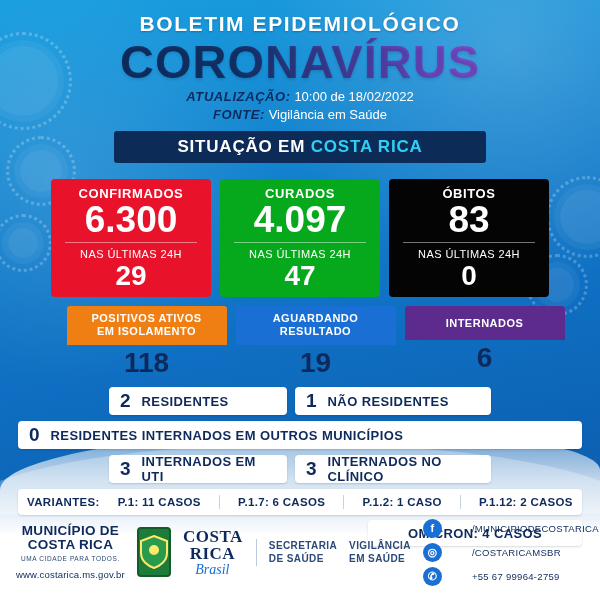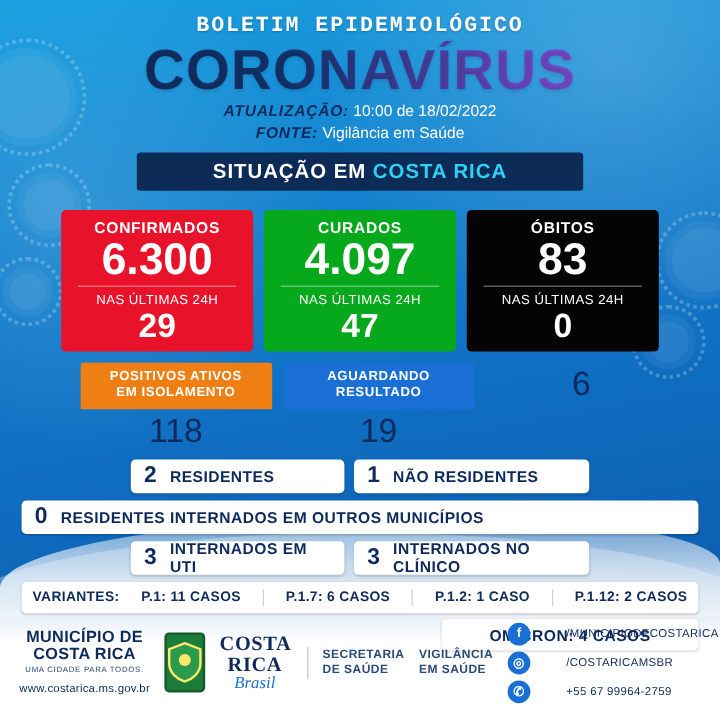--- a/index.html
+++ b/index.html
@@ -46,23 +46,22 @@
   }
   .wave2 {
     position: absolute; left: -40px; right: -40px; bottom: 86px; height: 70px;
     background: rgba(255,255,255,0.28);
     border-radius: 50% 50% 0 0 / 100% 100% 0 0;
   }
 
   
   .header { position: relative; text-align: center; padding-top: 12px; }
   .boletim {
-    color: #ffffff; font-weight: bold; font-size: 18px; letter-spacing: 1.6px;
+    color: #ffffff; font-weight: bold; font-size: 21px; letter-spacing: 1.6px;
     text-shadow: 0 1px 2px rgba(0,0,0,0.25);
-    font-family: Liberation Mono, monospace;
   }
   .corona {
     font-size: 47px; font-weight: bold; letter-spacing: 1px; line-height: 1.02;
     margin-top: 2px;
     background: linear-gradient(90deg, #0e2a5c 0%, #13356f 40%, #6f49c9 72%, #9b55d8 100%);
     -webkit-background-clip: text; background-clip: text; color: transparent;
     text-shadow: 0 2px 3px rgba(0,0,0,0.12);
   }
   .metaline { margin-top: 3px; font-size: 13px; color: #ffffff; }
   .metaline .lbl { color: #0e2a5c; font-weight: bold; letter-spacing: 0.6px; font-style: italic; }
@@ -85,21 +84,21 @@
   .card .small { font-size: 28px; font-weight: bold; line-height: 1.05; padding-bottom: 6px; }
   .card.conf { background: #e8132b; }
   .card.cur  { background: #06a81c; }
   .card.obi  { background: #040404; }
   .card .divider { height: 1px; background: rgba(255,255,255,0.45); margin: 0 14px; }
 
   
   .cards2 { position: relative; display: flex; justify-content: center; gap: 9px; margin-top: 9px; padding-left: 31px; }
   .card2 { width: 160px; text-align: center; border-radius: 3px; overflow: hidden; }
   .card2 .head { color: #fff; font-size: 11px; font-weight: bold; letter-spacing: 0.5px; padding: 6px 4px; line-height: 1.25; }
-  .card2 .num { font-size: 28px; font-weight: normal; color: #0e2a5c; padding: 2px 0 2px; }
+  .card2 .num { font-size: 28px; font-weight: bold; color: #0e2a5c; padding: 2px 0 2px; }
   .c2-orange .head { background: #f07f13; }
   .c2-blue .head { background: #1a6fd4; }
   .c2-purple .head { background: #5d2b8e; }
 
   
   .rows { position: relative; margin-top: 6px; padding: 0 18px; }
   .row { display: flex; gap: 8px; justify-content: center; margin-bottom: 6px; }
   .pill {
     background: #ffffff; border-radius: 4px; height: 28px;
     display: flex; align-items: center; color: #0e2a5c; font-weight: bold;
@@ -219,20 +218,23 @@
       <div class="num">118</div>
     </div>
     <div class="card2 c2-blue">
       <div class="head">
         <div>AGUARDANDO</div>
         <div>RESULTADO</div>
       </div>
       <div class="num">19</div>
     </div>
     <div class="card2 c2-purple">
+      <div class="head" style="padding:11px 4px 10px;">
+        <div>INTERNADOS</div>
+      </div>
       <div class="num">6</div>
     </div>
   </div>
 
   <div class="rows">
     <div class="row">
       <div class="pill p-a">
         <span class="n">2</span>
         <span class="t">RESIDENTES</span>
       </div>

